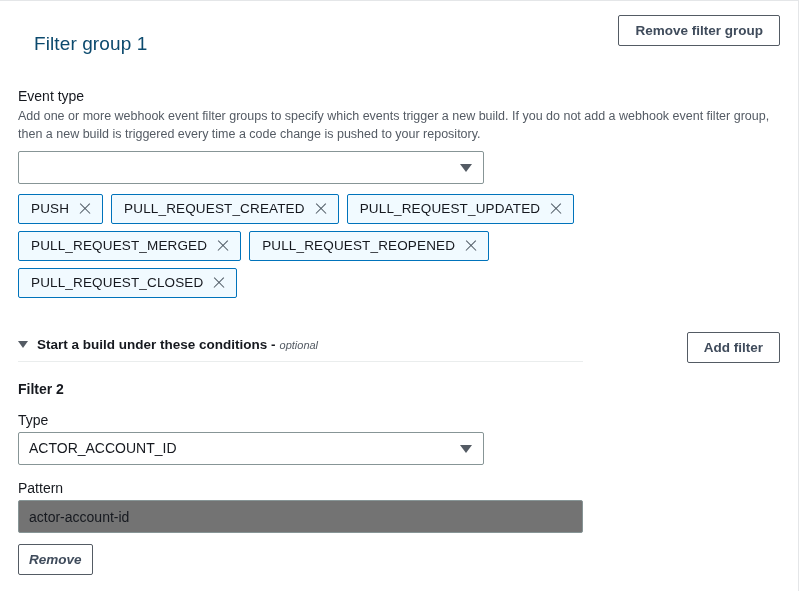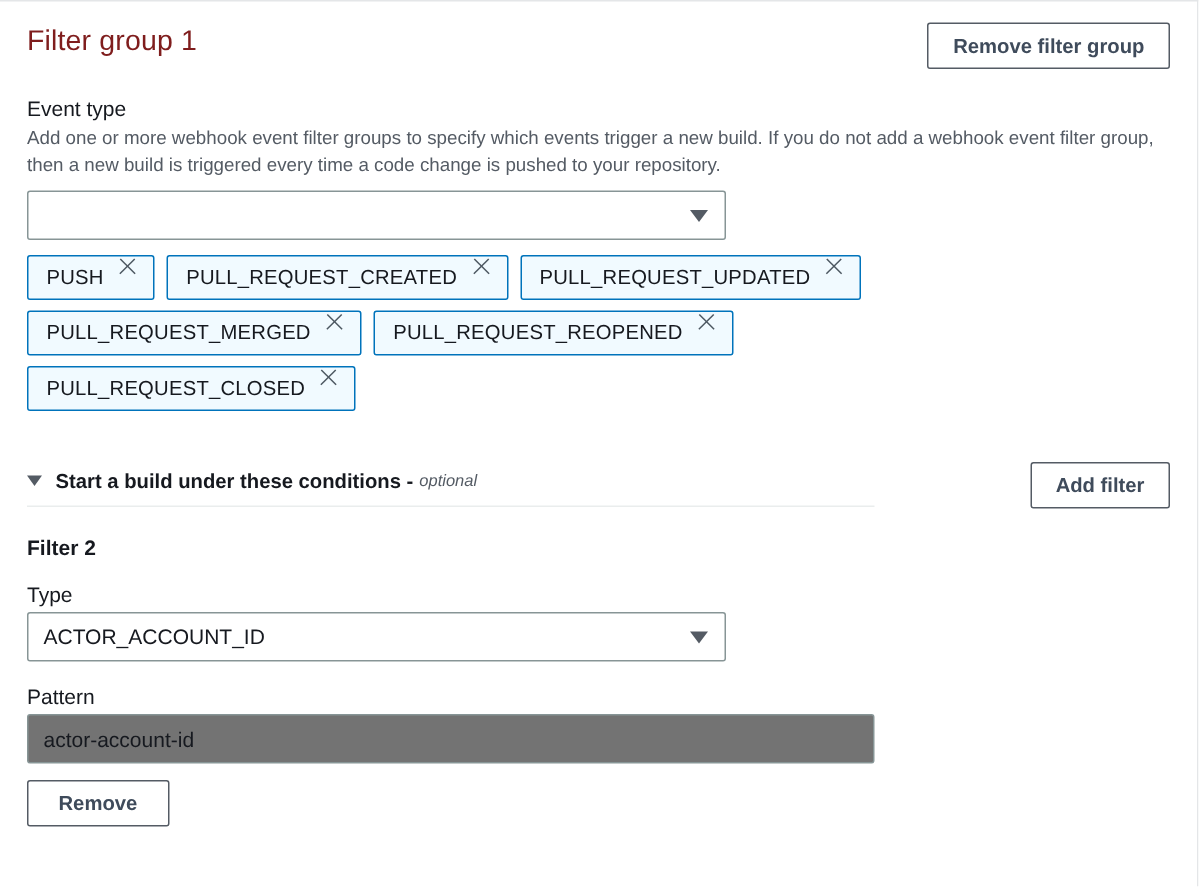--- a/index.html
+++ b/index.html
@@ -31,23 +31,23 @@
   
   .header-row {
     display: flex;
     align-items: flex-start;
     justify-content: space-between;
     min-height: 34px;
   }
   .group-title {
     font-size: 19px;
     font-weight: 400;
-    color: #7f1d1d;
+    color: #0c4a6e;
     line-height: 26px;
-    margin: 0;
+    margin: 16px;
     letter-spacing: 0.1px;
   }
   .btn {
     font-family: "Liberation Sans", sans-serif;
     font-size: 13.5px;
     font-weight: bold;
     color: #3f4b5b;
     background: #ffffff;
     border: 1px solid #545b64;
     border-radius: 2px;
@@ -109,20 +109,21 @@
   
   .chips {
     margin-top: 10px;
     display: flex;
     flex-wrap: wrap;
     gap: 7px 8px;
     max-width: 600px;
   }
   .chip {
     display: inline-flex;
+    align-items: center;
     border: 1px solid #0073bb;
     border-radius: 2px;
     background: #f1faff;
     height: 30px;
     padding: 0 10px 0 12px;
     box-sizing: border-box;
     cursor: default;
   }
   .chip-label {
     font-size: 13.5px;
@@ -209,21 +210,22 @@
     border-radius: 2px;
     background: #737373;
     font-family: "Liberation Sans", sans-serif;
     font-size: 14px;
     color: #16191f;
     padding: 0 10px;
     outline: none;
   }
   .remove-btn {
     margin-top: 11px;
-    padding: 0 20px;
+    padding: 0 10px;
+    font-style: italic;
   }
 </style>
 </head>
 <body>
 
 <div class="page">
   <div class="inner">
 
     
     <div class="header-row">

